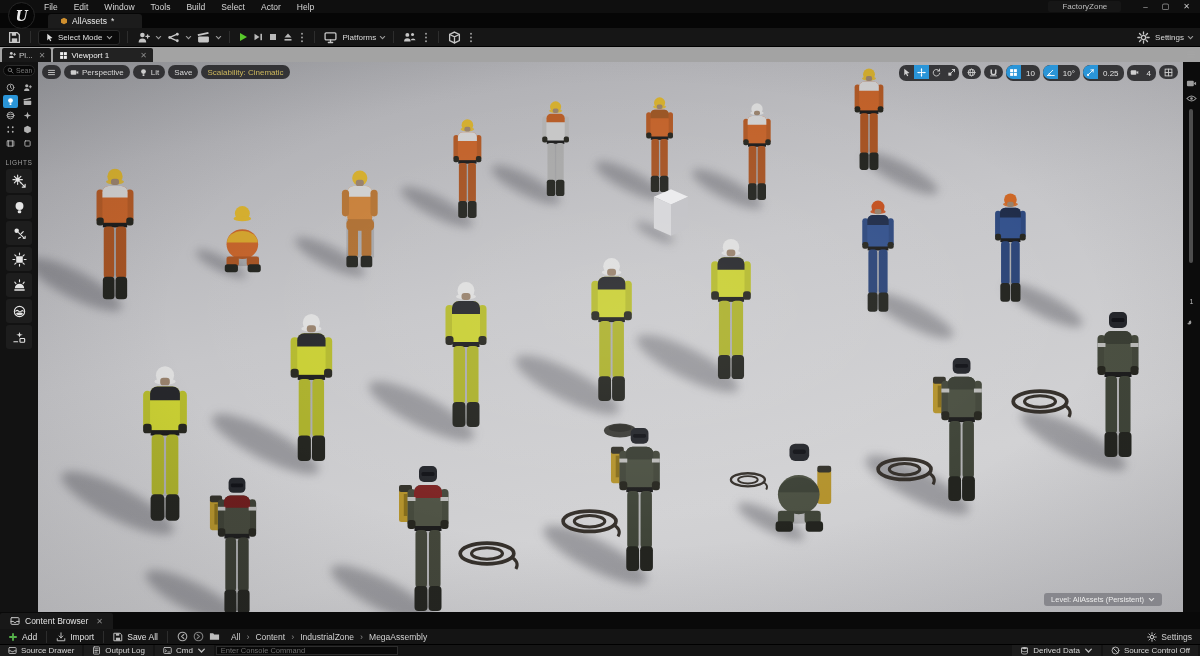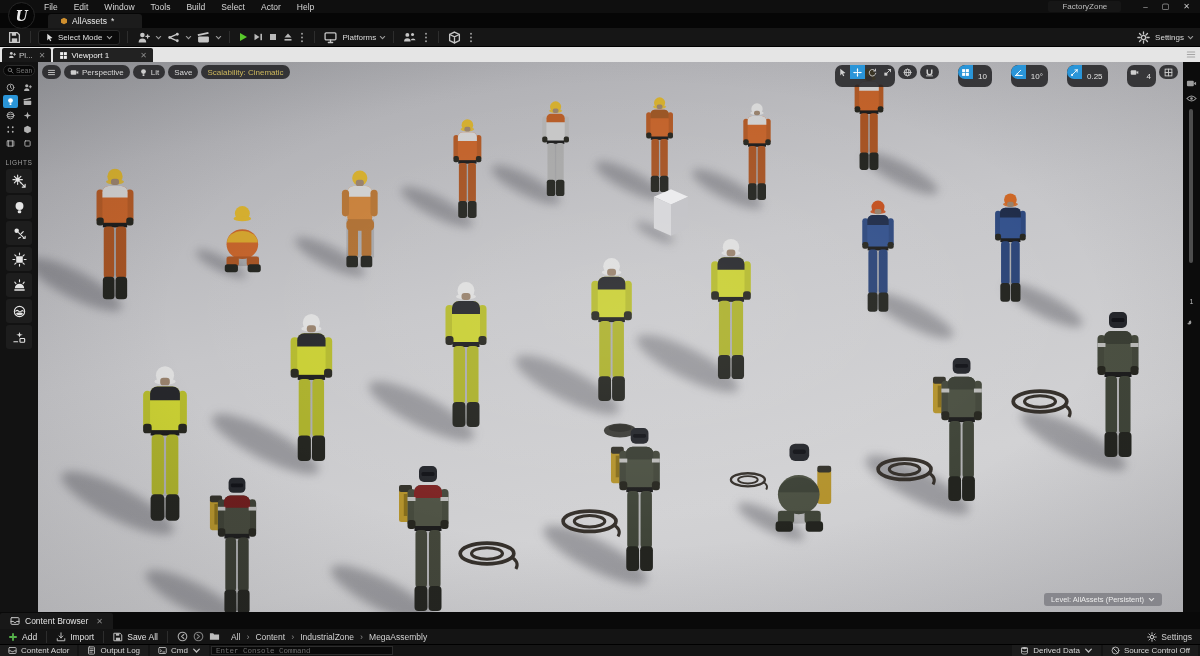--- a/index.html
+++ b/index.html
@@ -28,21 +28,21 @@
   .t-sep{width:1px;height:12px;background:#2d2d2d;margin:0 4px;}
   .mode-pill{display:flex;align-items:center;gap:4px;background:#0b0b0b;border:1px solid #2a2a2a;border-radius:3px;
              height:13px;padding:0 6px;font-size:8px;color:#e0e0e0;}
   .chev{width:7px;height:7px;color:#9a9a9a;}
   .play-ic{width:12px;height:12px;}
   .green{color:#58c92b;}
   .grey{color:#b9b9b9;}
   .tool-label{font-size:8px;color:#dadada;display:flex;align-items:center;gap:3px;}
   .kebab{width:4px;height:11px;color:#9a9a9a;margin:0 3px;}
   
-  .worktabs{height:15px;background:#e5e5e5;display:flex;align-items:flex-end;gap:2px;padding-left:2px;position:relative;z-index:20;}
+  .worktabs{height:15px;background:#a3a3a3;display:flex;align-items:flex-end;gap:2px;padding-left:2px;position:relative;z-index:20;}
   .ptab{height:14px;background:#181818;border-radius:2px 2px 0 0;display:flex;align-items:center;gap:3px;
         padding:0 6px;font-size:8px;color:#c9c9c9;}
   .ptab.active{background:#222222;color:#efefef;}
   .tab-x{color:#8a8a8a;font-size:8px;margin-left:3px;}
   .wt-right{position:absolute;right:3px;top:2px;width:12px;height:11px;color:#a5a5a5;}
   
   .main{flex:1;min-height:0;display:flex;background:#0a0a0a;}
   .leftpanel{width:38px;background:#121212;display:flex;flex-direction:column;align-items:center;padding-top:3px;flex:none;}
   .search-pill{width:32px;height:11px;border-radius:6px;background:#070707;border:1px solid #2b2b2b;
                display:flex;align-items:center;gap:2px;padding:0 3px;box-sizing:border-box;}
@@ -71,21 +71,21 @@
   .vpill{background:rgba(34,34,36,.86);border-radius:7px;height:14px;display:flex;align-items:center;
          gap:3px;padding:0 6px;font-size:8px;color:#d8d8d8;box-sizing:border-box;}
   .vpill .ic{width:9px;height:9px;color:#cdcdcd;}
   .vpill.icon-only{padding:0 5px;}
   .scal{color:#cdb85c;}
   .seg{display:flex;align-items:center;justify-content:center;height:14px;padding:0 3px;}
   .seg .ic{width:9px;height:9px;}
   .seg.blue{background:#2a95d8;color:#fff;}
   .seg.first{border-radius:7px 0 0 7px;}
   .seg.last{border-radius:0 7px 7px 0;}
-  .snap-pill{display:flex;background:rgba(34,34,36,.86);border-radius:7px;overflow:hidden;height:22px;margin-left:16px;}
+  .snap-pill{display:flex;background:rgba(34,34,36,.86);border-radius:7px;overflow:hidden;height:16px;}
   .snap-val{font-size:8px;color:#e2e2e2;display:flex;align-items:center;padding:0 5px;}
   .level-pill{position:absolute;right:21px;bottom:6px;z-index:6;background:rgba(125,125,130,.82);
               color:#ececec;font-size:7.5px;border-radius:3px;padding:2px 7px;display:flex;align-items:center;gap:4px;}
   .level-pill .chev{color:#e0e0e0;}
   
   .rightstrip{width:17px;background:#0c0c0c;position:relative;flex:none;}
   .rs-ic{position:absolute;left:3px;width:11px;height:11px;color:#9d9d9d;}
   .rs-scroll{position:absolute;left:6px;top:47px;width:4px;height:154px;border-radius:2px;background:#4e4e4e;}
   .rs-badge{position:absolute;left:0;top:236px;width:17px;text-align:center;font-size:7px;color:#bdbdbd;}
   
@@ -102,21 +102,21 @@
   .crumb{color:#d2d2d2;}
   .crumb-sep{color:#8a8a8a;font-size:9px;}
   .cb-right{margin-left:auto;display:flex;align-items:center;gap:4px;color:#d2d2d2;}
   .cb-right .ic{width:10px;height:10px;color:#bdbdbd;}
   
   .statusbar{height:11px;background:#141414;border-top:1px solid #000;display:flex;align-items:stretch;
              font-size:8px;z-index:20;}
   .sb-btn{display:flex;align-items:center;gap:4px;padding:0 8px;background:#1c1c1c;margin-right:2px;color:#d8d8d8;}
   .sb-btn .ic{width:9px;height:9px;color:#bdbdbd;}
   .console-input{width:172px;background:#0a0a0a;border:1px solid #2d2d2d;color:#9a9a9a;font-size:7.5px;
-                 font-family:Liberation Mono, monospace;margin:1px 0;padding:0 4px;outline:none;}
+                 font-family:Liberation Sans, sans-serif;margin:1px 0;padding:0 4px;outline:none;}
   .console-input::placeholder{color:#6d6d6d;}
   .sb-right{margin-left:auto;display:flex;align-items:stretch;}
 </style>
 </head>
 <body>
 
 <div id="app">
 
   <div class="logo">U</div>
 
@@ -1209,21 +1209,21 @@
   </div>
 
   <div class="statusbar">
     <div class="sb-btn">
       <span class="ic">
           <svg viewBox="0 0 12 12">
             <rect x="1.2" y="2" width="9.6" height="8" rx="1" stroke="currentColor" fill="none" stroke-width="1.2" stroke-linecap="round"></rect>
             <path d="M1.2 6.5h3l.8 1.2h2l.8-1.2h3" stroke="currentColor" fill="none" stroke-width="1.2" stroke-linecap="round"></path>
           </svg>
         </span>
-      <span>Content Actor</span>
+      <span>Source Drawer</span>
     </div>
     <div class="sb-btn">
       <span class="ic">
           <svg viewBox="0 0 12 12">
             <rect x="2" y="1.2" width="8" height="9.6" rx="1" stroke="currentColor" fill="none" stroke-width="1.2" stroke-linecap="round"></rect>
             <path d="M3.8 3.8h4.4M3.8 6h4.4M3.8 8.2h3" stroke="currentColor" fill="none" stroke-width="1.2" stroke-linecap="round"></path>
           </svg>
         </span>
       <span>Output Log</span>
     </div>

